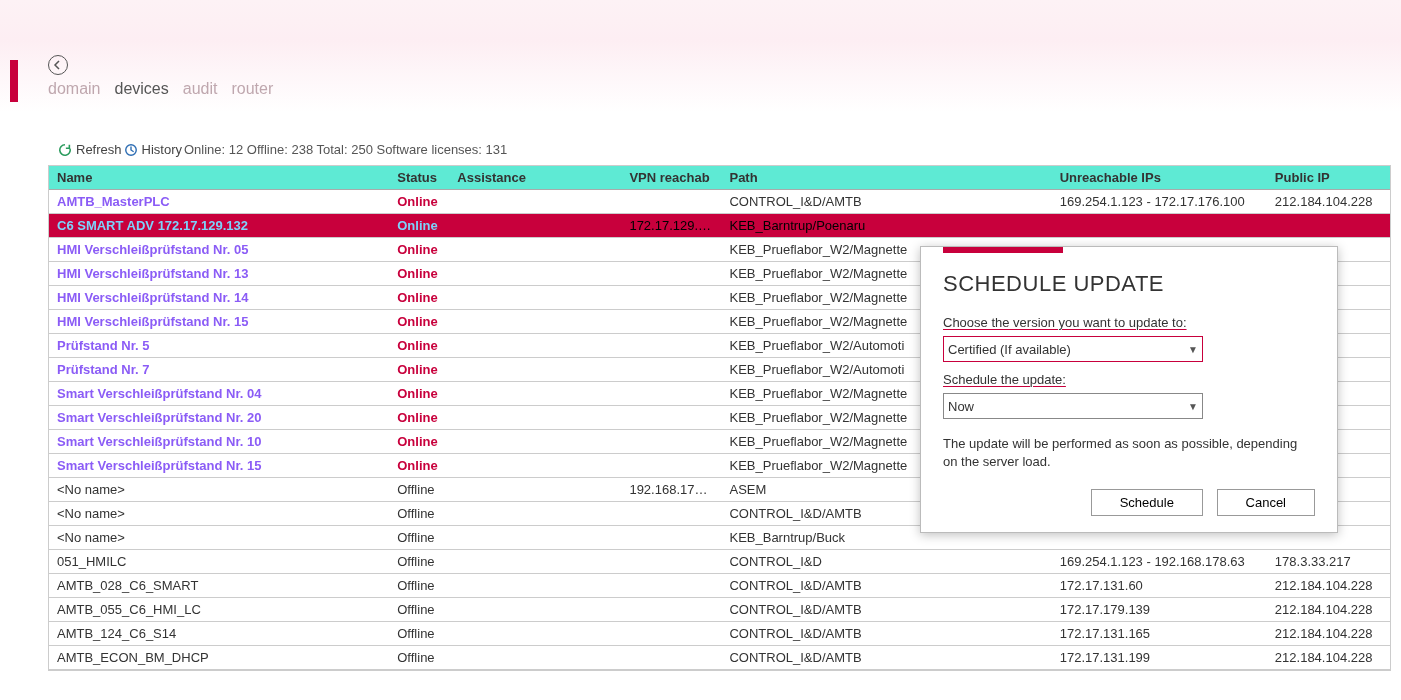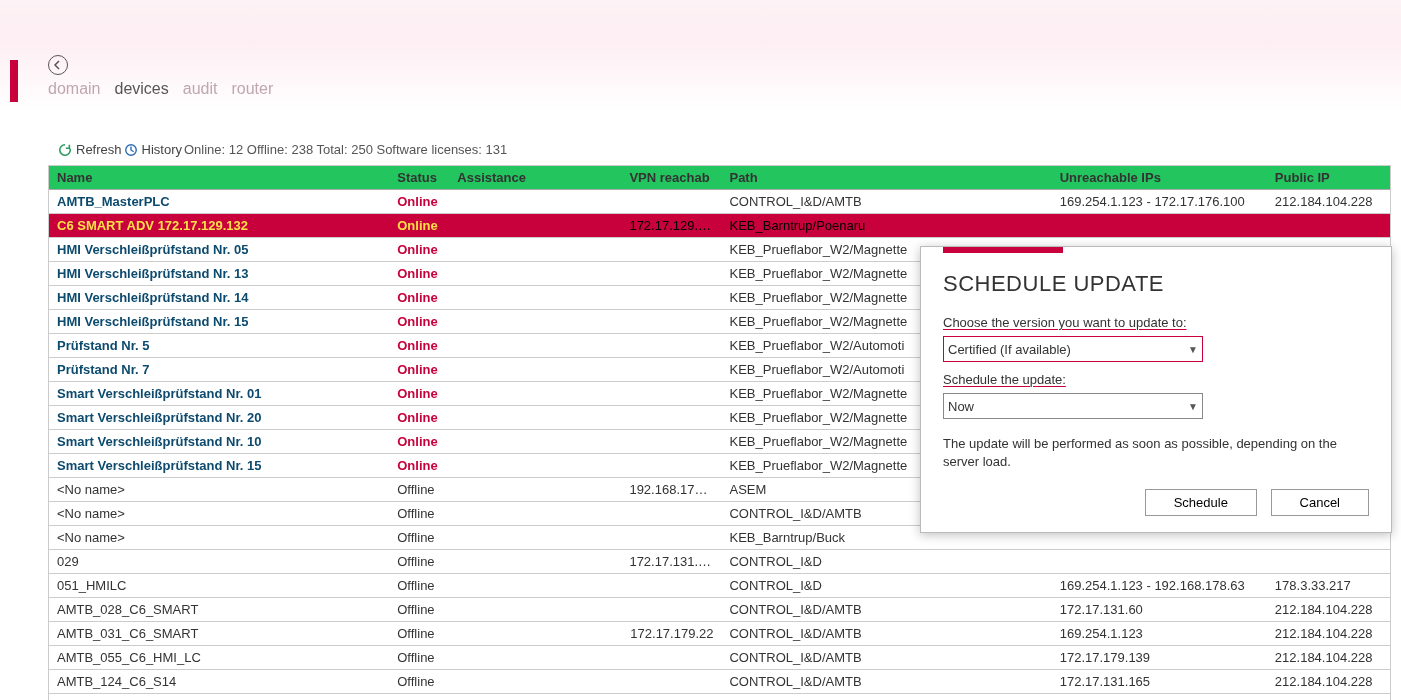--- a/index.html
+++ b/index.html
@@ -75,41 +75,41 @@
     padding: 4px 8px;
     border-bottom: 1px solid #ccc;
     white-space: nowrap;
     overflow: hidden;
     text-overflow: ellipsis;
     height: 22px;
   }
   th {
     font-weight: 700;
     border-bottom: 1px solid #aaa;
-    background:#22c55e;
+    background:#5eead4;
     font-size: 13px;
   }
   col.c-name   { width: 340px; }
   col.c-status { width: 60px; }
   col.c-assist { width: 172px; }
   col.c-vpn    { width: 100px; }
   col.c-path   { width: 330px; }
   col.c-unreach{ width: 215px; }
   col.c-pubip  { width: 123px; }
-  .td-name-online { color:#0c4a6e; font-weight:700; }
+  .td-name-online { color:#8b5cf6; font-weight:700; }
   .td-status-online { color:#c8003c; font-weight:700; }
   tr.selected td { background:#c8003c; color:#000000; }
-  tr.selected .td-name-online, tr.selected .td-status-online { color:#fde047; }
+  tr.selected .td-name-online, tr.selected .td-status-online { color:#7dd3fc; }
   td.vpn { text-align:right; padding-right:8px; }
 
   .dialog {
     position:absolute;
     top: 246px;
     left: 920px;
-    width: 472px;
+    width: 418px;
     background:#fff;
     border:1px solid #bbb;
     box-shadow: 0 2px 10px rgba(0,0,0,0.25);
     padding: 18px 22px 16px 22px;
   }
   .dialog-accent {
     position:absolute;
     top:0;
     left:22px;
     width:120px;
@@ -279,21 +279,21 @@
         <tr>
           <td class="td-name-online">Prüfstand Nr. 7</td>
           <td class="td-status-online">Online</td>
           <td></td>
           <td class="vpn"></td>
           <td>KEB_Prueflabor_W2/Automoti</td>
           <td></td>
           <td></td>
         </tr>
         <tr>
-          <td class="td-name-online">Smart Verschleißprüfstand Nr. 01</td>
+          <td class="td-name-online">Smart Verschleißprüfstand Nr. 04</td>
           <td class="td-status-online">Online</td>
           <td></td>
           <td class="vpn"></td>
           <td>KEB_Prueflabor_W2/Magnette</td>
           <td></td>
           <td></td>
         </tr>
         <tr>
           <td class="td-name-online">Smart Verschleißprüfstand Nr. 20</td>
           <td class="td-status-online">Online</td>
@@ -338,57 +338,39 @@
           <td>CONTROL_I&amp;D/AMTB</td>
           <td></td>
           <td></td>
         </tr>
         <tr>
           <td>&lt;No name&gt;</td>
           <td>Offline</td>
           <td></td>
           <td class="vpn"></td>
           <td>KEB_Barntrup/Buck</td>
-          <td></td>
-          <td></td>
-        </tr>
-        <tr>
-          <td>029</td>
-          <td>Offline</td>
-          <td></td>
-          <td class="vpn">172.17.131.158</td>
-          <td>CONTROL_I&amp;D</td>
           <td></td>
           <td></td>
         </tr>
         <tr>
           <td>051_HMILC</td>
           <td>Offline</td>
           <td></td>
           <td class="vpn"></td>
           <td>CONTROL_I&amp;D</td>
           <td>169.254.1.123 - 192.168.178.63</td>
           <td>178.3.33.217</td>
         </tr>
         <tr>
           <td>AMTB_028_C6_SMART</td>
           <td>Offline</td>
           <td></td>
           <td class="vpn"></td>
           <td>CONTROL_I&amp;D/AMTB</td>
           <td>172.17.131.60</td>
-          <td>212.184.104.228</td>
-        </tr>
-        <tr>
-          <td>AMTB_031_C6_SMART</td>
-          <td>Offline</td>
-          <td></td>
-          <td class="vpn">172.17.179.22</td>
-          <td>CONTROL_I&amp;D/AMTB</td>
-          <td>169.254.1.123</td>
           <td>212.184.104.228</td>
         </tr>
         <tr>
           <td>AMTB_055_C6_HMI_LC</td>
           <td>Offline</td>
           <td></td>
           <td class="vpn"></td>
           <td>CONTROL_I&amp;D/AMTB</td>
           <td>172.17.179.139</td>
           <td>212.184.104.228</td>

